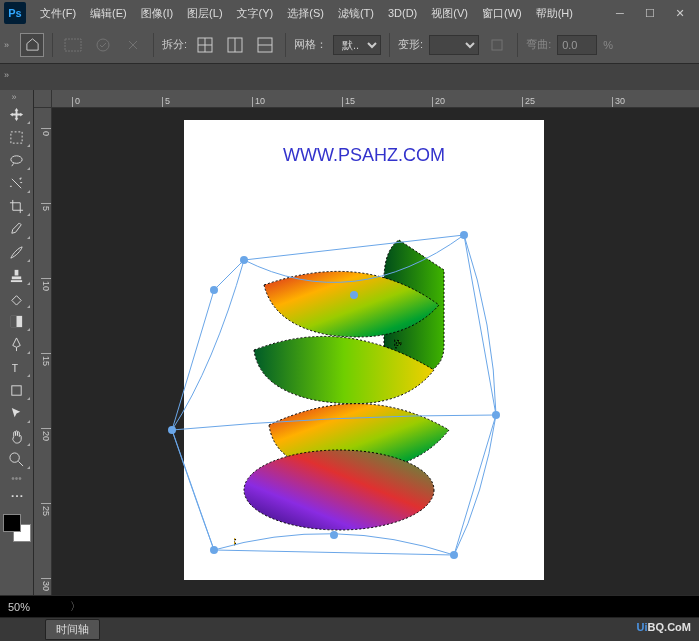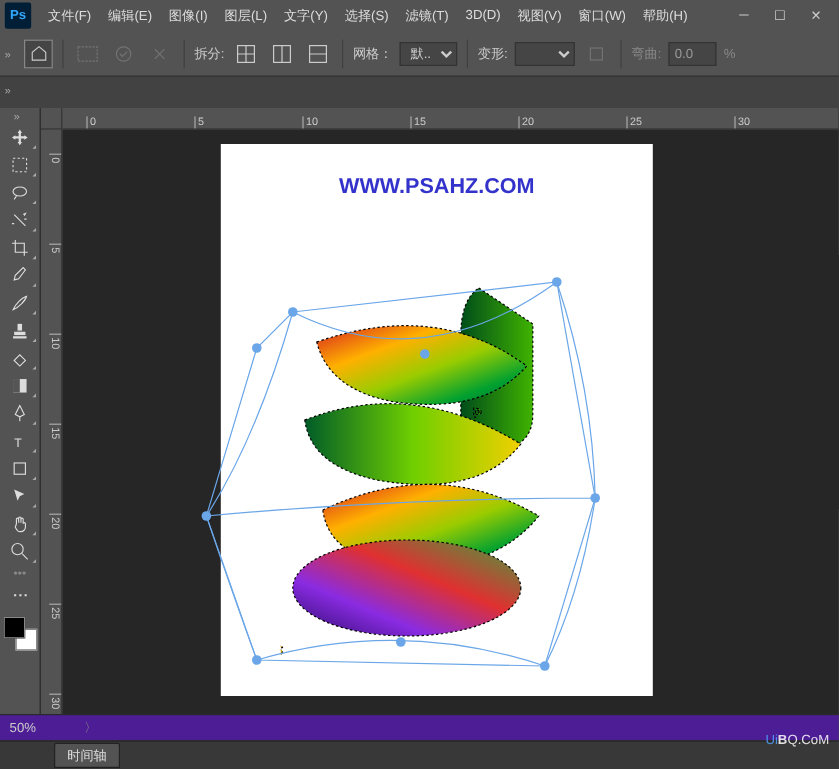--- a/index.html
+++ b/index.html
@@ -28,28 +28,28 @@
 .sw-fg{position:absolute;left:0;top:0;width:18px;height:18px;background:#000;border:1px solid #888}
 .sw-bg{position:absolute;right:0;bottom:0;width:18px;height:18px;background:#fff;border:1px solid #888}
 .canvas-wrap{flex:1;background:#262626;position:relative;overflow:hidden}
 .ruler-h{position:absolute;left:18px;right:0;top:0;height:18px;background:#535353;border-bottom:1px solid #333;display:flex;align-items:flex-end}
 .ruler-v{position:absolute;left:0;top:18px;bottom:0;width:18px;background:#535353;border-right:1px solid #333}
 .tick-h{position:absolute;bottom:0;border-left:1px solid #aaa;height:10px;font-size:9px;color:#ccc;padding-left:2px;line-height:8px}
 .tick-v{position:absolute;right:0;border-top:1px solid #aaa;width:10px;font-size:9px;color:#ccc;writing-mode:vertical-rl;padding-top:2px}
 .ruler-corner{position:absolute;left:0;top:0;width:18px;height:18px;background:#535353;border-right:1px solid #333;border-bottom:1px solid #333}
 .canvas{position:absolute;left:150px;top:30px;width:360px;height:460px;background:#fff}
 .canvas-content{position:relative;width:100%;height:100%}
-.watermark-text{position:absolute;top:25px;left:50%;transform:translateX(-50%);color:#3333cc;font-size:18px;font-weight:bold;white-space:nowrap;text-shadow:1px 1px 0 #fff,-1px -1px 0 #fff}
+.watermark-text{position:absolute;top:25px;left:50%;transform:translateX(-50%);color:#3333cc;font-size:18px;font-weight:normal;white-space:nowrap;text-shadow:1px 1px 0 #fff,-1px -1px 0 #fff}
 .art{position:absolute;left:50px;top:110px;width:260px;height:320px}
 .transform-box{position:absolute;left:120px;top:125px;width:380px;height:360px;pointer-events:none}
-.statusbar{height:22px;background:#4c1d95;border-top:1px solid #2a2a2a;display:flex;align-items:center;padding:0 8px;gap:12px;color:#ccc;font-size:11px}
+.statusbar{height:22px;background:#000000;border-top:1px solid #2a2a2a;display:flex;align-items:center;padding:0 8px;gap:12px;color:#ccc;font-size:11px}
 .status-zoom{width:50px}
 .bottom-panel{height:24px;background:#383838;border-top:1px solid #222;display:flex;align-items:center;padding:11px 10px}
 .bottom-tab{padding:2px 10px;background:#535353;color:#ddd;font-size:11px;border:1px solid #222;border-radius:2px 2px 0 0;margin-left:35px}
-.wm{position:absolute;right:8px;bottom:16px;color:#fff;font-size:16px;font-weight:400;opacity:.85}
+.wm{position:absolute;right:8px;bottom:6px;color:#fff;font-size:16px;font-weight:700;opacity:.85}
 .wm span{color:#4fa3ff}
 svg{display:block}
 </style>
 </head>
 <body>
 
 <div class="menubar">
   <div class="ps-logo">Ps</div>
   <div class="menu-item">文件(F)</div>
   <div class="menu-item">编辑(E)</div>

